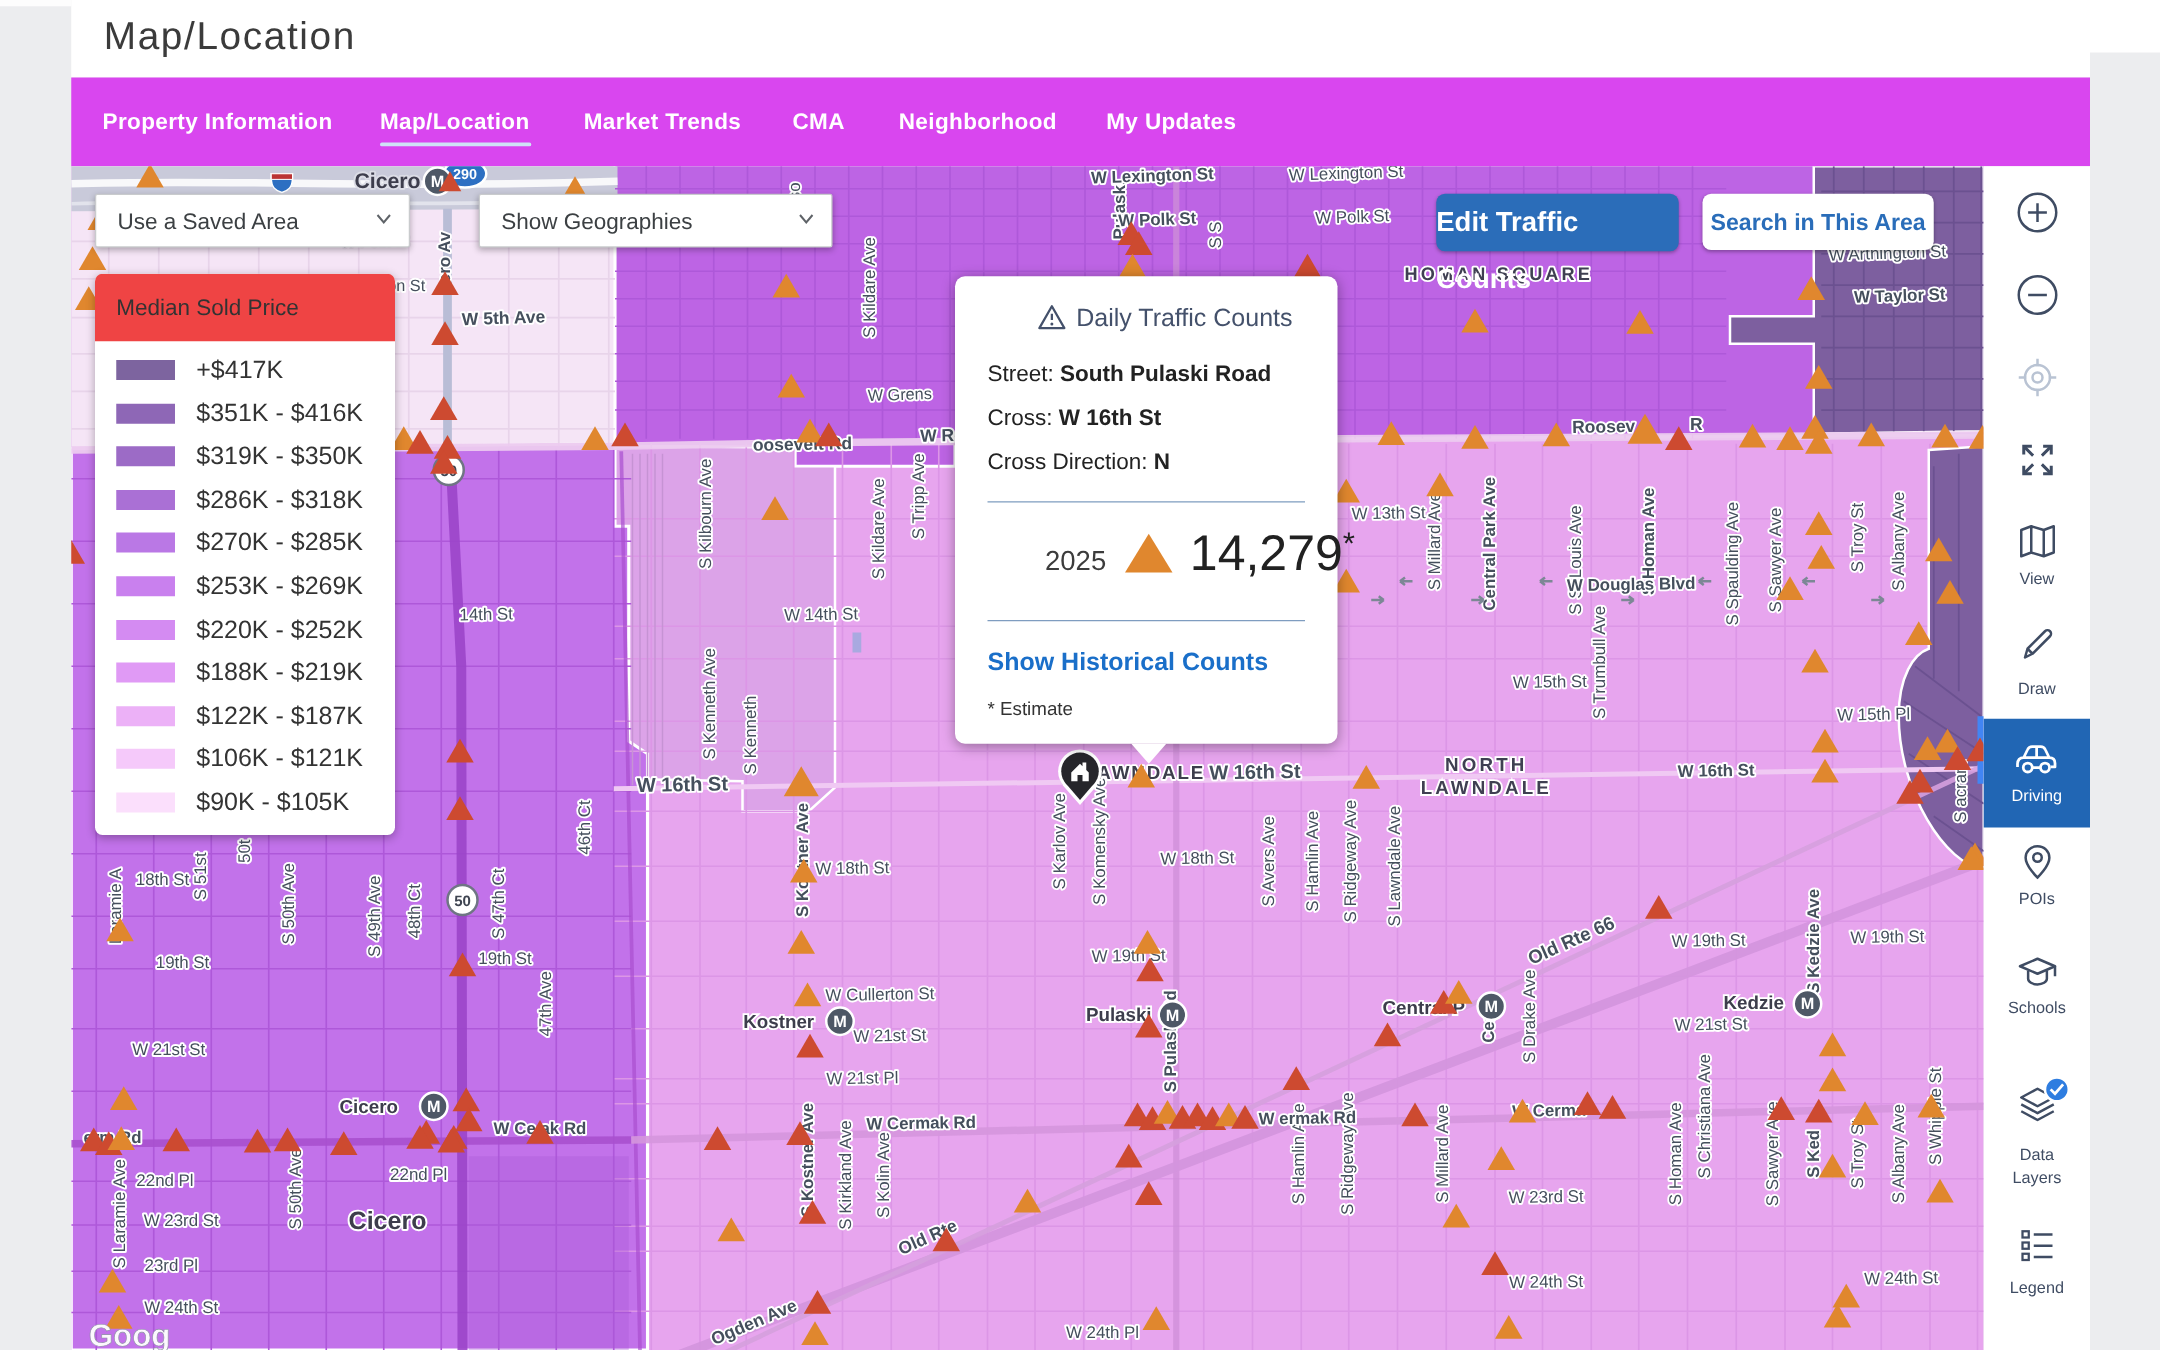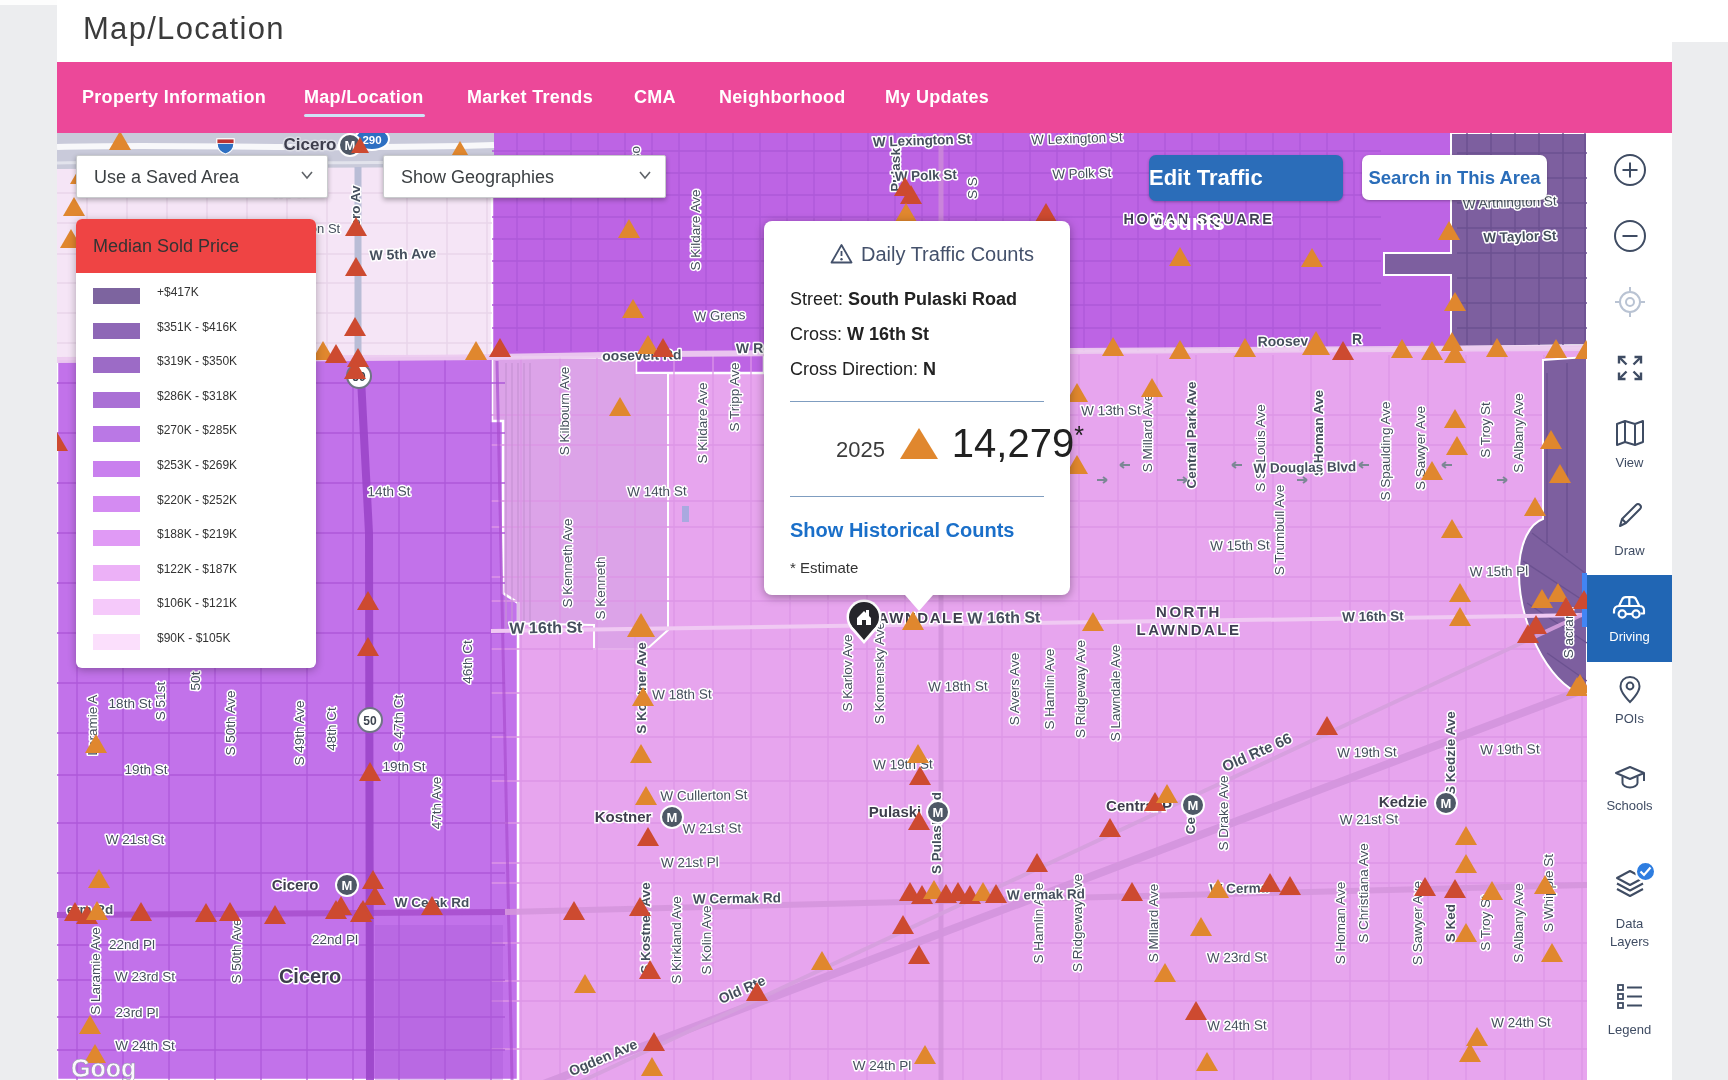--- a/index.html
+++ b/index.html
@@ -5,21 +5,21 @@
   * { margin:0; padding:0; box-sizing:border-box; }
   html,body { width:1728px; height:1080px; overflow:hidden; background:#ecedef; font-family:"Liberation Sans", sans-serif; }
   #stage { position:relative; width:1728px; height:1080px; }
   .abs { position:absolute; }
 
   
   #header { left:57px; top:0; width:1615px; height:62px; background:#fff; }
   #title { left:26px; top:11px; font-size:31px; color:#3b3b3b; letter-spacing:1.3px; }
 
   
-  #nav { left:57px; top:62px; width:1615px; height:71px; background:#ec4899; }
+  #nav { left:57px; top:62px; width:1615px; height:71px; background:#d946ef; }
   .tab { position:absolute; top:0; height:71px; line-height:71px; color:#fff; font-size:18px; font-weight:bold; letter-spacing:0.3px; }
   #tabul { position:absolute; left:247px; top:52px; width:121px; height:3px; background:#cfe2f6; border-radius:2px; }
 
   
   #cornerTL { left:0; top:0; width:57px; height:5px; background:#fdfdfd; }
   #cornerTR { left:1672px; top:0; width:56px; height:42px; background:#fff; }
 
   
   #map { left:57px; top:133px; width:1530px; height:947px; }
 
@@ -31,21 +31,21 @@
 
   
   #btnEdit { left:1149px; top:155px; width:194px; height:46px; background:#2b6db9; color:#fff; border-radius:7px; font-size:22px; font-weight:bold; text-align:left; line-height:45px; box-shadow:0 1px 3px rgba(0,0,0,.3); }
   #btnSearch { left:1362px; top:155px; width:185px; height:45px; background:#fff; color:#2a6db9; border-radius:7px; font-size:18.5px; font-weight:bold; text-align:center; line-height:45px; box-shadow:0 1px 3px rgba(0,0,0,.3); }
 
   
   #legend { left:76px; top:219px; width:240px; height:449px; background:#fff; border-radius:6px; box-shadow:0 2px 8px rgba(0,0,0,.3); overflow:hidden; }
   #legend h3 { background:#ef4444; font-size:18px; font-weight:normal; color:#333; padding:17px 0 16px 17px; }
   .lrow { position:relative; height:34.6px; }
   .lsw { position:absolute; left:17px; top:9px; width:47px; height:16px; }
-  .llb { position:absolute; left:81px; top:6px; font-size:12px; color:#333; }
+  .llb { position:absolute; left:81px; top:6px; font-size:20px; color:#333; }
 
   
   #popup { left:764px; top:221px; width:306px; height:374px; background:#fff; border-radius:8px; box-shadow:0 2px 10px rgba(0,0,0,.35); }
   #popup .ptr { position:absolute; left:141px; top:374px; width:0; height:0; border-left:14px solid transparent; border-right:14px solid transparent; border-top:16px solid #fff; }
   #popTitle { position:absolute; left:0; width:100%; top:22px; text-align:center; font-size:20px; color:#44516b;padding-left:30px; }
   .prow { position:absolute; left:26px; font-size:18px; color:#222; }
   .hr1 { position:absolute; left:26px; width:254px; height:1px; background:#7f9dc0; }
   #bigrow { position:absolute; left:26px; top:200px; white-space:nowrap; }
   #linkrow { position:absolute; left:26px; font-size:20px; color:#1a6fc9; font-weight:bold; }
   #estrow { position:absolute; left:26px; top:338px; font-size:15px; color:#333; }

